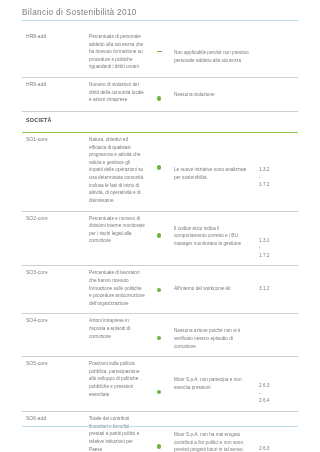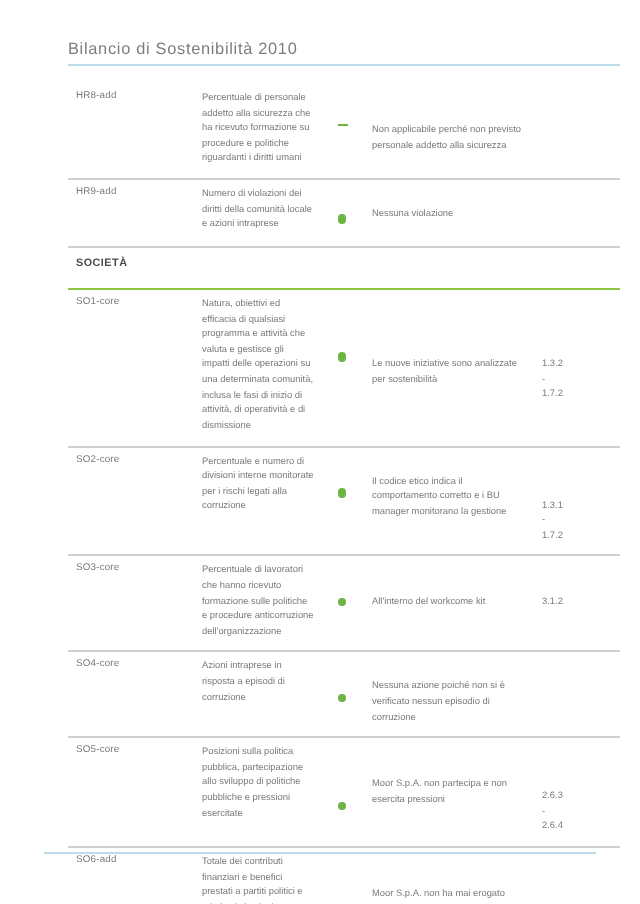--- a/index.html
+++ b/index.html
@@ -13,21 +13,21 @@
     font-family: "Liberation Sans", sans-serif;
     color: #6b6b6b;
     overflow: hidden;
     position: relative;
   }
 
   .page {
     width: 320px;
     height: 452px;
     box-sizing: border-box;
-    padding: 12px;
+    padding: 0;
     position: relative;
     background: #fff;
   }
 
   
   .doc-header {
     padding: 8px 22px 0 22px;
   }
   .doc-title {
     font-size: 8.2px;

